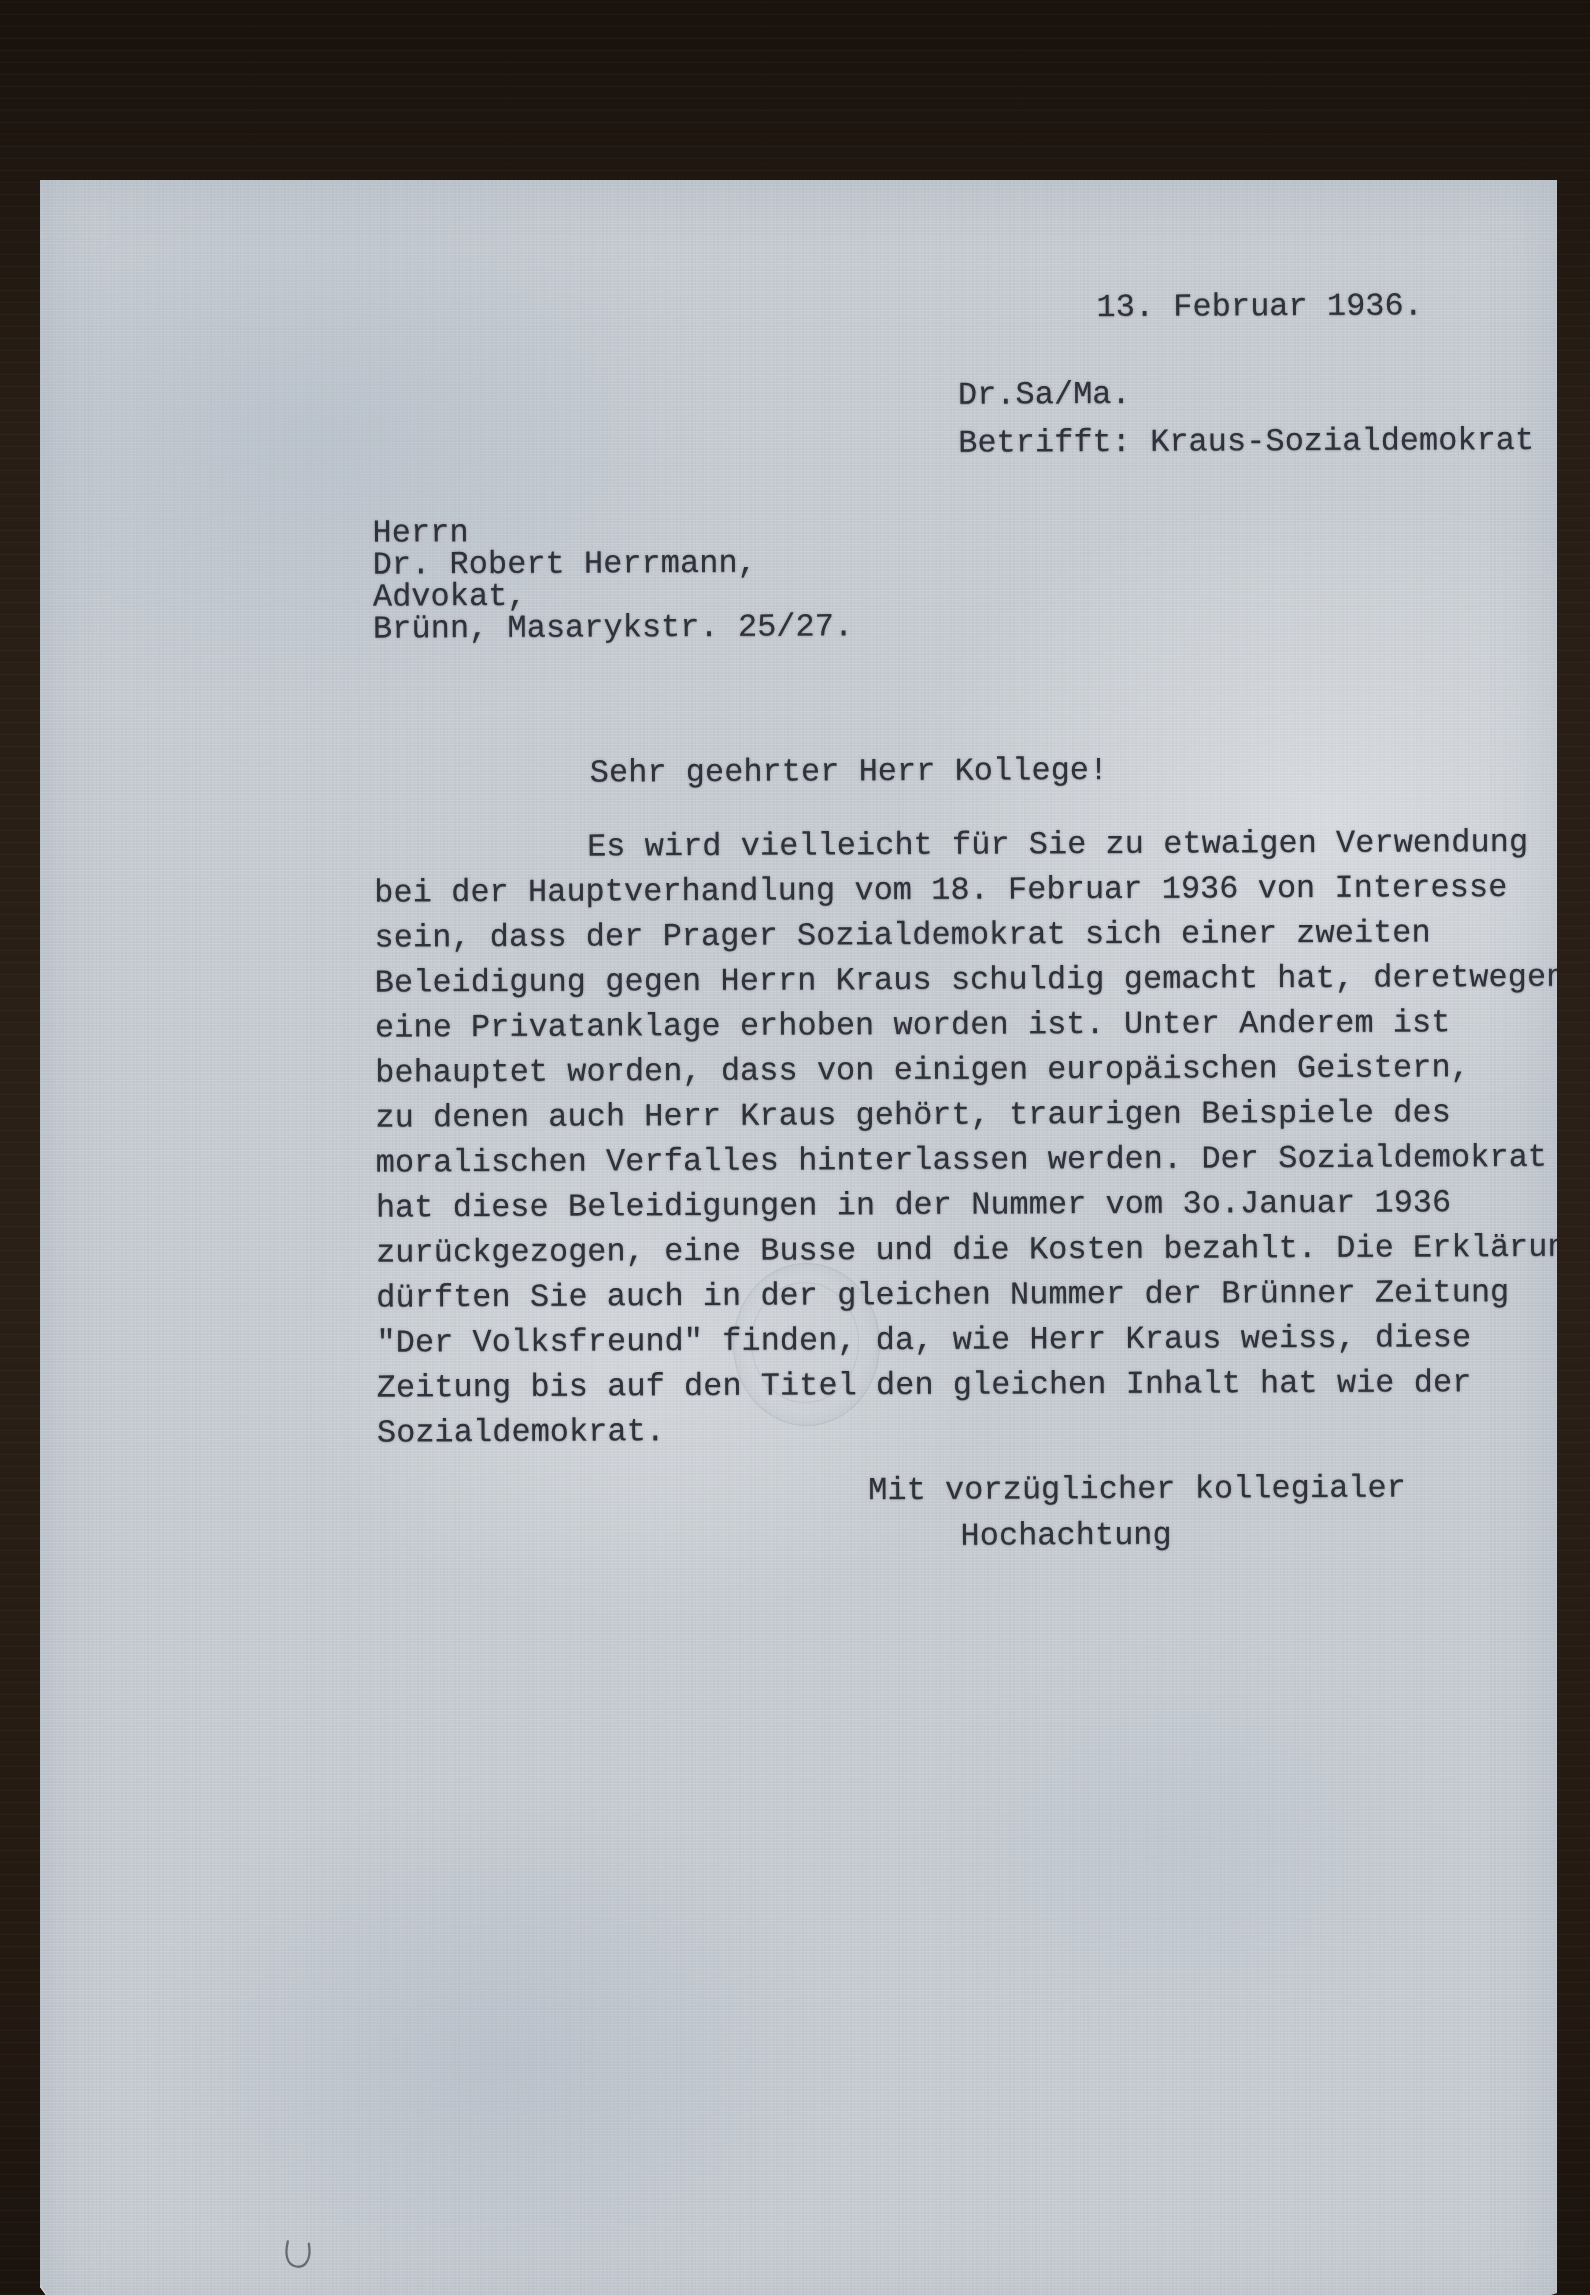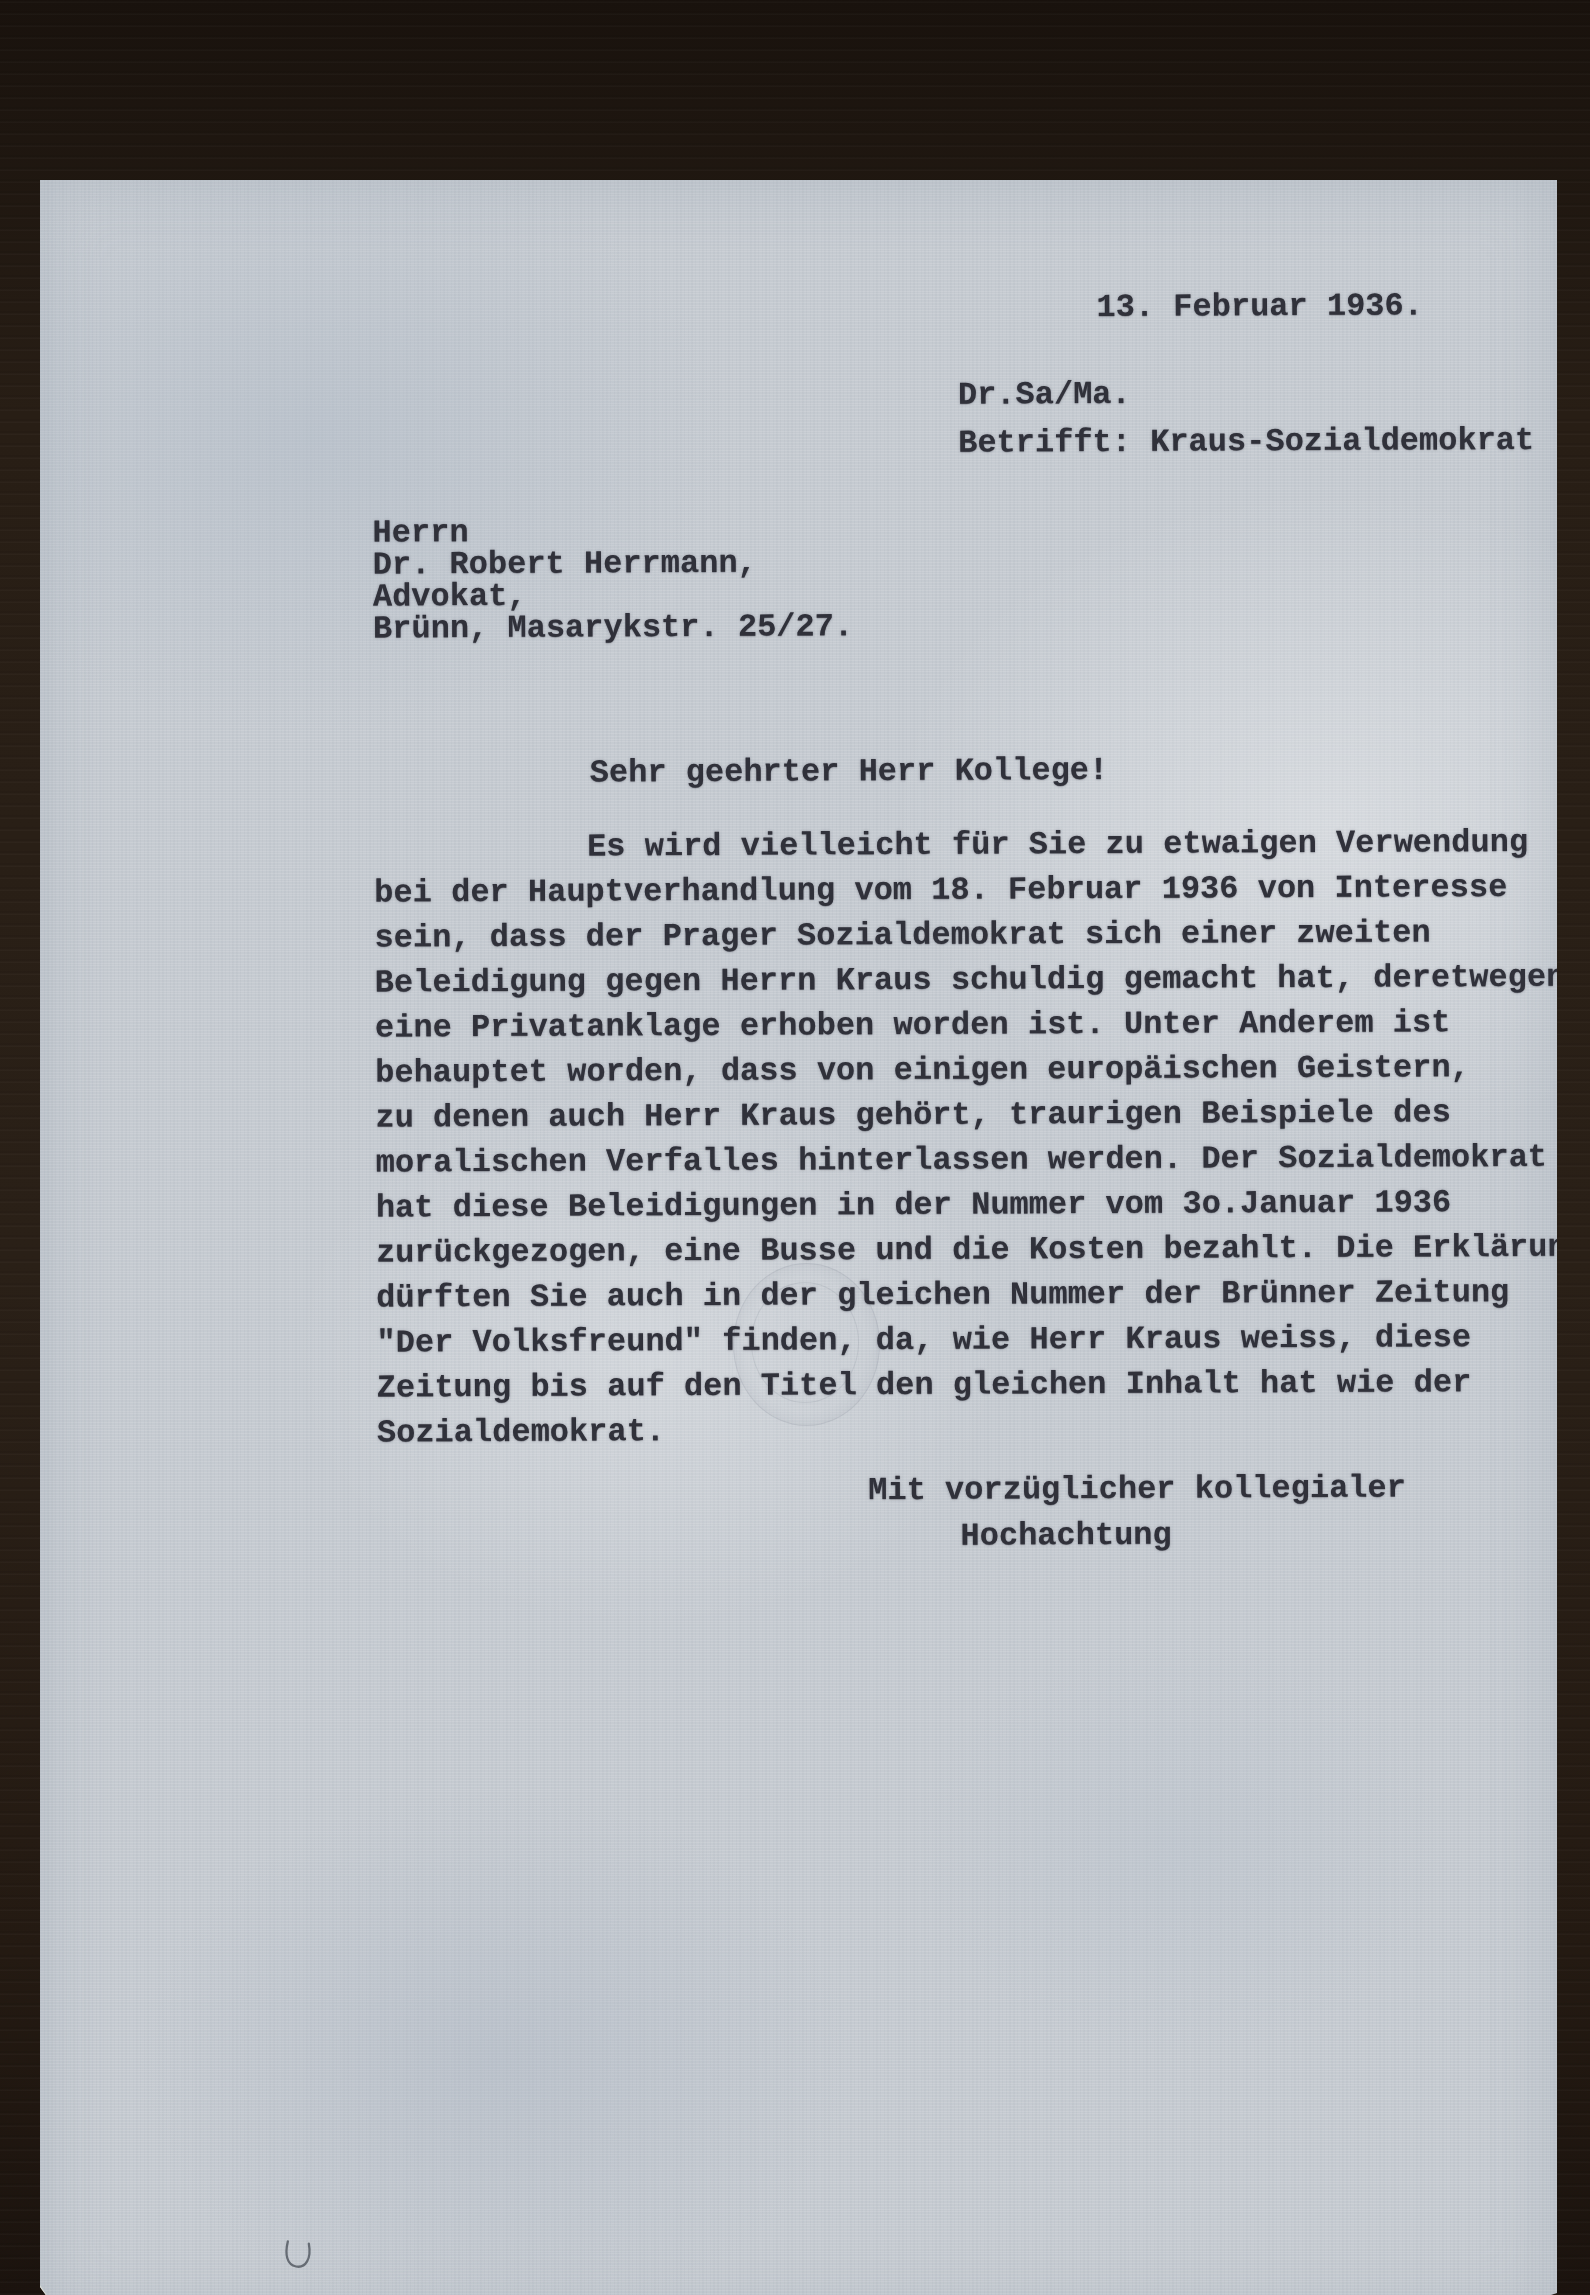--- a/index.html
+++ b/index.html
@@ -7,21 +7,20 @@
     width: 1590px; height: 2385px;
     overflow: hidden;
     font-family: "Liberation Mono", "DejaVu Sans Mono", monospace;
   }
   
   .mat {
     position: absolute; inset: 0;
     background:
       repeating-linear-gradient(0deg, rgba(255,255,255,.025) 0 0.9px, rgba(0,0,0,.06) 2.3px 4.1px, rgba(255,255,255,0) 4.1px 12px),
       linear-gradient(180deg, #19120d 0%, #281e15 18%, #2a2017 55%, #241a12 85%, #1b130e 100%);
-    font-weight: bold;
   }
   
   .paper {
     position: absolute;
     left: 40px; top: 180px;
     width: 1517px; height: 2136px;
     background:
       radial-gradient(643px 459px at 18% 12%, rgba(173,184,197,.45), transparent 65%),
       radial-gradient(735px 551px at 85% 30%, rgba(255,255,255,.30), transparent 60%),
       radial-gradient(597px 459px at 40% 55%, rgba(255,255,255,.22), transparent 60%),

